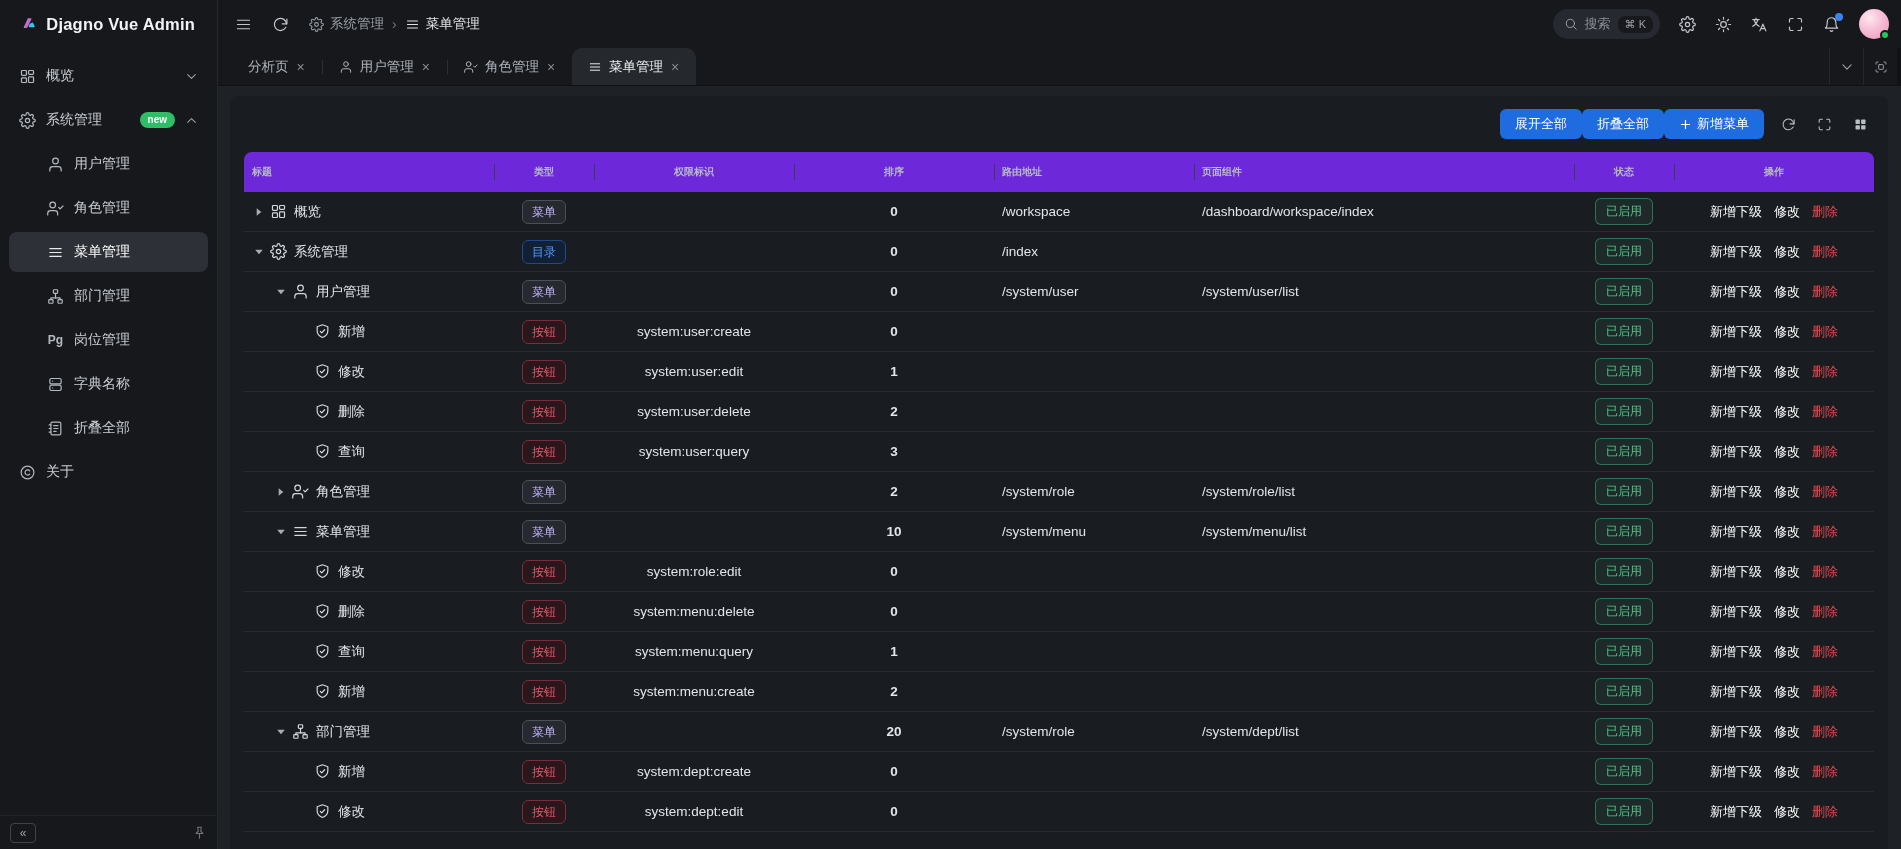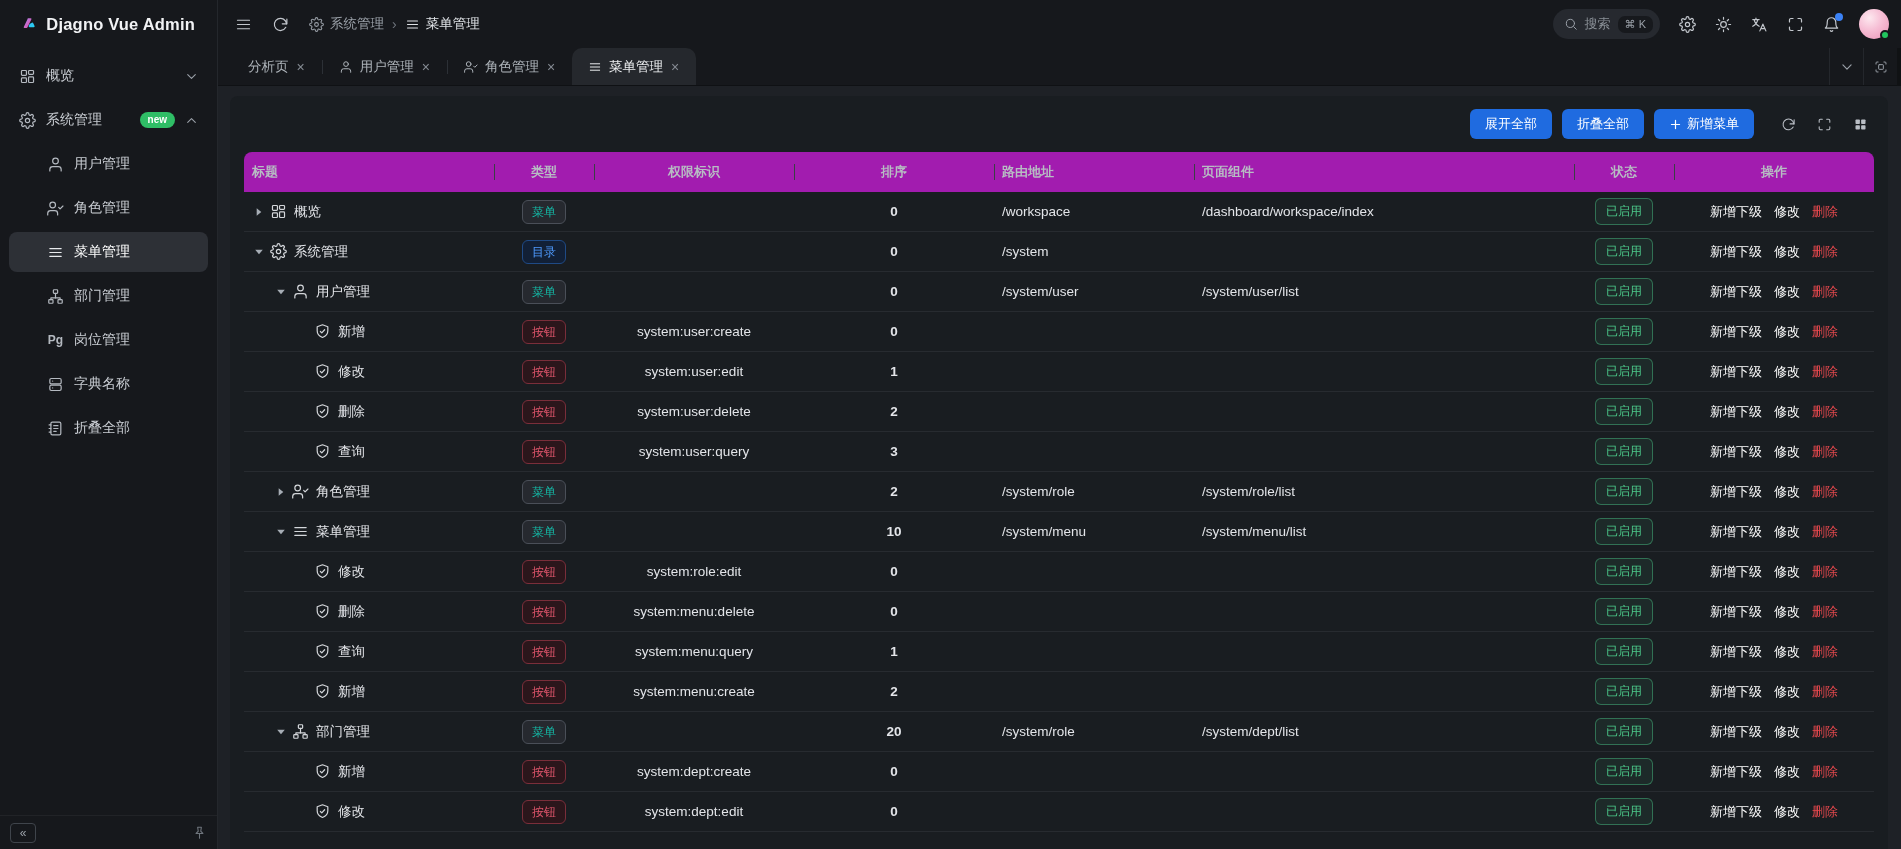--- a/index.html
+++ b/index.html
@@ -55,40 +55,40 @@
   .tab .close { font-size:14px; color:#868c94; line-height:1; padding:0 1px; }
   .tab.active { background:#25282d; border-radius:10px 10px 0 0; color:#eceef0; }
   .tab-sep { width:1px; height:14px; background:#2c3036; align-self:center; }
   .tab-actions { margin-left:auto; display:flex; align-items:stretch; }
   .tab-act { width:34px; display:flex; align-items:center; justify-content:center; border-left:1px solid #24272c; color:#9aa0a8; cursor:pointer; }
   .tab-act .ic { width:14px; height:14px; }
 
   
   .main { position:absolute; left:218px; right:0; top:86px; bottom:0; background:#1e2126; }
   .card { position:absolute; left:12px; right:13px; top:10px; bottom:0; background:#191d21; border-radius:8px 8px 0 0; padding:12px 14px 0; }
-  .toolbar { display:flex; align-items:center; justify-content:flex-end; gap:10px; height:32px; margin-bottom:12px; }
+  .toolbar { display:flex; align-items:center; justify-content:flex-end; height:32px; margin-bottom:12px; }
   .btn-primary { display:inline-flex; align-items:center; gap:5px; height:30px; padding:0 15px; border:none; border-radius:6px; background:#1f6be0; color:#fff; font-size:13px; font-family:inherit; cursor:pointer; }
   .btn-primary .ic { width:13px; height:13px; }
   .tool-icons { display:flex; align-items:center; gap:8px; margin-left:10px; }
   .tbtn-icon { width:28px; height:28px; border:none; background:transparent; border-radius:6px; color:#b9bec5; display:flex; align-items:center; justify-content:center; cursor:pointer; }
   .tbtn-icon .ic { width:15px; height:15px; }
 
   .grid-row { display:grid; grid-template-columns:250px 100px 200px 200px 200px 380px 100px 1fr; align-items:center; }
-  .thead { height:40px; background:#a21caf; border-radius:8px 8px 0 0; color:#b7bcc3; font-size:13px; font-weight:bold; }
+  .thead { height:40px; background:#6d28d9; border-radius:8px 8px 0 0; color:#b7bcc3; font-size:10px; font-weight:bold; }
   .th { position:relative; padding:0 8px; white-space:nowrap; }
   .th.sep::before { content:""; position:absolute; left:0; top:50%; transform:translateY(-50%); width:1px; height:16px; background:#3a3f45; }
   .al-c { text-align:center; } .al-l { text-align:left; }
 
   .trow { height:40px; border-bottom:1px solid #272b30; font-size:13.5px; color:#e3e5e9; }
   .c-title { display:flex; align-items:center; padding-right:4px; white-space:nowrap; overflow:hidden; }
   .caret { width:14px; height:14px; flex:0 0 14px; color:#a6adb5; cursor:pointer; }
   .row-icon { width:17px; height:17px; margin:0 7px 0 4px; color:#d3d6da; flex:0 0 auto; }
   .c-sort { font-weight:bold; }
   .badge { display:inline-block; font-size:12px; line-height:1; padding:5px 9px; border-radius:6px; border:1px solid transparent; }
-  .badge-menu { background:#26292f; border-color:#4a4f58; color:#14b8a6;text-align:right; }
+  .badge-menu { background:#26292f; border-color:#4a4f58; color:#c4b5fd;text-align:right; }
   .badge-dir  { background:#122036; border-color:#1f4a85; color:#4f9bff; }
   .badge-btn  { background:#2b161b; border-color:#7a2e3a; color:#e0566c; }
   .pill-status { display:inline-block; font-size:12px; padding:4px 10px; border-radius:6px; color:#4cc98a; border:1px solid rgba(76,201,138,.45); background:rgba(76,201,138,.08); cursor:pointer; }
   .c-actions { display:flex; align-items:center; justify-content:center; gap:12px; white-space:nowrap; }
   .act-link { font-size:13px; color:#ffffff; cursor:pointer; font-weight:500; }
   .act-link.danger { color:#e5484d; }
 </style>
 </head>
 <body>
 
@@ -207,20 +207,30 @@
       <div class="nav-item child">
         <span class="ic mi">
           <svg viewBox="0 0 24 24" fill="none" stroke="currentColor" stroke-width="1.7" stroke-linecap="round" stroke-linejoin="round">
             <rect x="5.5" y="3" width="14" height="18" rx="2"></rect>
             <path d="M9.5 8h6M9.5 12h6M9.5 16h3.5M3 7h2.5M3 12h2.5M3 17h2.5"></path>
           </svg>
         </span>
         <span>折叠全部</span>
         <span class="spacer"></span>
       </div>
+      <div class="nav-item">
+        <span class="ic mi">
+          <svg viewBox="0 0 24 24" fill="none" stroke="currentColor" stroke-width="1.7" stroke-linecap="round" stroke-linejoin="round">
+            <circle cx="12" cy="12" r="9"></circle>
+            <path d="M15 9.8a3.6 3.6 0 1 0 0 4.4"></path>
+          </svg>
+        </span>
+        <span>关于</span>
+        <span class="spacer"></span>
+      </div>
     </nav>
   <div class="sidebar-footer">
     <button class="collapse-btn">«</button>
     <span class="ic pin">
         <svg viewBox="0 0 24 24" fill="none" stroke="currentColor" stroke-width="1.7" stroke-linecap="round" stroke-linejoin="round">
           <path d="M9 3.5h6l-1 6.5 3.5 3.5H6.5L10 10z"></path>
           <path d="M12 13.5V21"></path>
         </svg>
       </span>
   </div>
@@ -463,21 +473,21 @@
               <svg viewBox="0 0 24 24" fill="none" stroke="currentColor" stroke-width="1.7" stroke-linecap="round" stroke-linejoin="round">
                 <circle cx="12" cy="12" r="3"></circle>
                 <path d="M19.4 15a1.65 1.65 0 0 0 .33 1.82l.06.06a2 2 0 0 1-2.83 2.83l-.06-.06a1.65 1.65 0 0 0-1.82-.33 1.65 1.65 0 0 0-1 1.51V21a2 2 0 0 1-4 0v-.09A1.65 1.65 0 0 0 9 19.4a1.65 1.65 0 0 0-1.82.33l-.06.06a2 2 0 0 1-2.83-2.83l.06-.06a1.65 1.65 0 0 0 .33-1.82 1.65 1.65 0 0 0-1.51-1H3a2 2 0 0 1 0-4h.09A1.65 1.65 0 0 0 4.6 9a1.65 1.65 0 0 0-.33-1.82l-.06-.06a2 2 0 0 1 2.83-2.83l.06.06a1.65 1.65 0 0 0 1.82.33H9a1.65 1.65 0 0 0 1-1.51V3a2 2 0 0 1 4 0v.09a1.65 1.65 0 0 0 1 1.51 1.65 1.65 0 0 0 1.82-.33l.06-.06a2 2 0 0 1 2.83 2.83l-.06.06a1.65 1.65 0 0 0-.33 1.82V9a1.65 1.65 0 0 0 1.51 1H21a2 2 0 0 1 0 4h-.09a1.65 1.65 0 0 0-1.51 1z"></path>
               </svg>
             </span>
             <span>系统管理</span>
           </div>
           <div class="al-c"><span class="badge badge-dir">目录</span></div>
           <div class="al-c"></div>
           <div class="al-c c-sort">0</div>
-          <div class="al-l" style="padding:0 8px">/system</div>
+          <div class="al-l" style="padding:0 8px">/index</div>
           <div class="al-l" style="padding:0 8px"></div>
           <div class="al-c"><span class="pill-status">已启用</span></div>
           <div class="c-actions">
             <span class="act-link">新增下级</span>
             <span class="act-link">修改</span>
             <span class="act-link danger">删除</span>
           </div>
         </div>
         <div class="grid-row trow">
           <div class="c-title" style="padding-left:30px">

